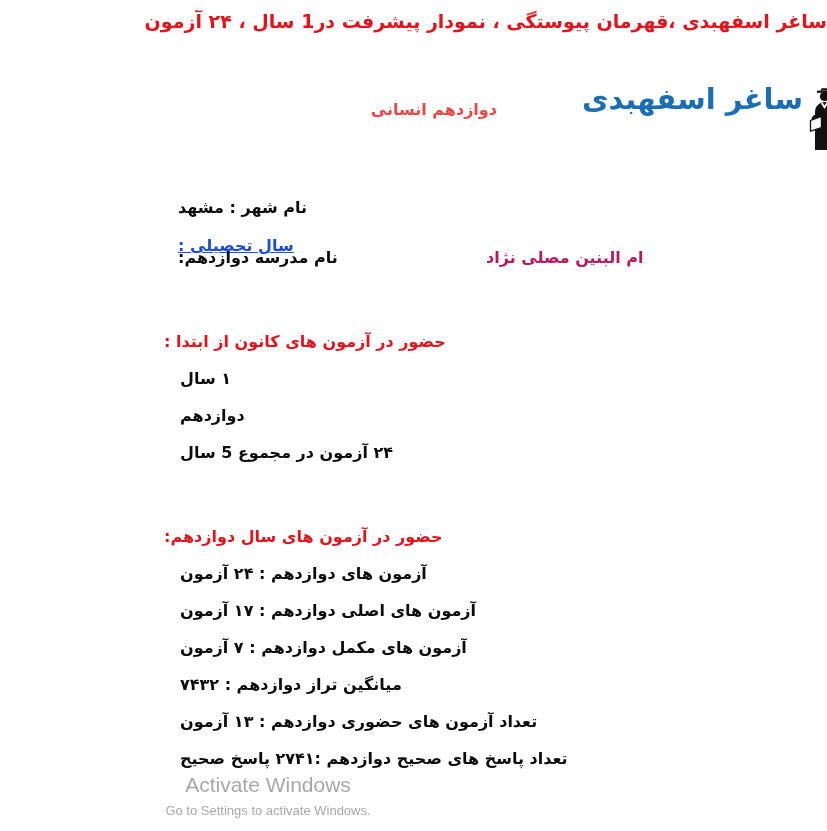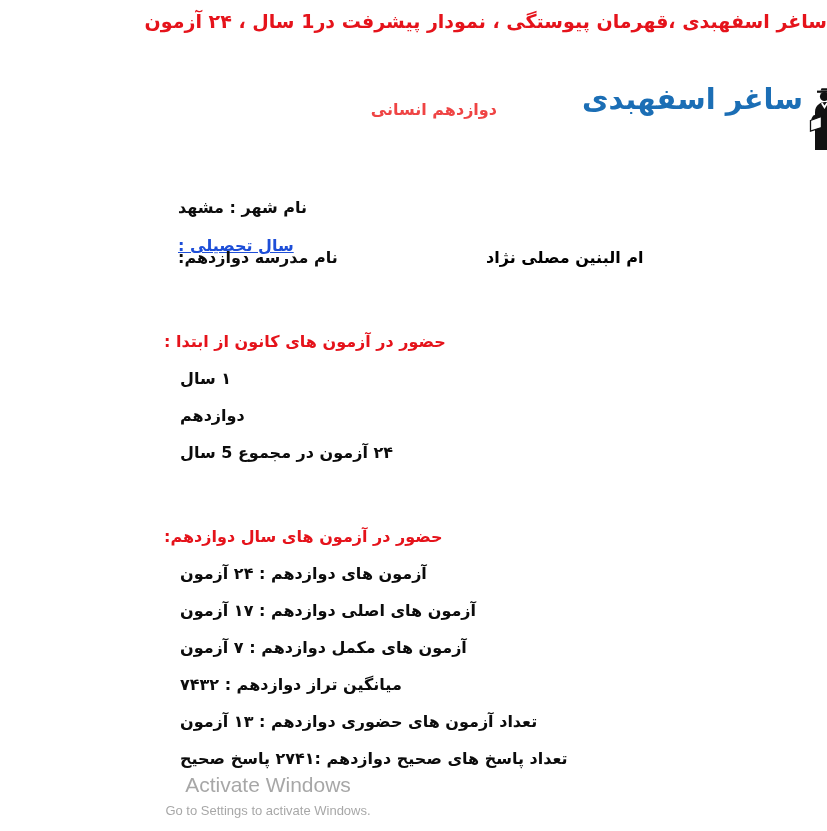--- a/index.html
+++ b/index.html
@@ -114,21 +114,21 @@
     top: 0;
     color: #0c0c0c;
     font-size: 16px;
     font-weight: bold;
     white-space: nowrap;
   }
   .school-value {
     position: absolute;
     left: 330px;
     top: 0;
-    color: #000000;
+    color: #be185d;
     font-size: 16px;
     font-weight: bold;
     white-space: nowrap;
   }
 
   
   .section {
     position: absolute;
     right: 0;
     left: 0;

